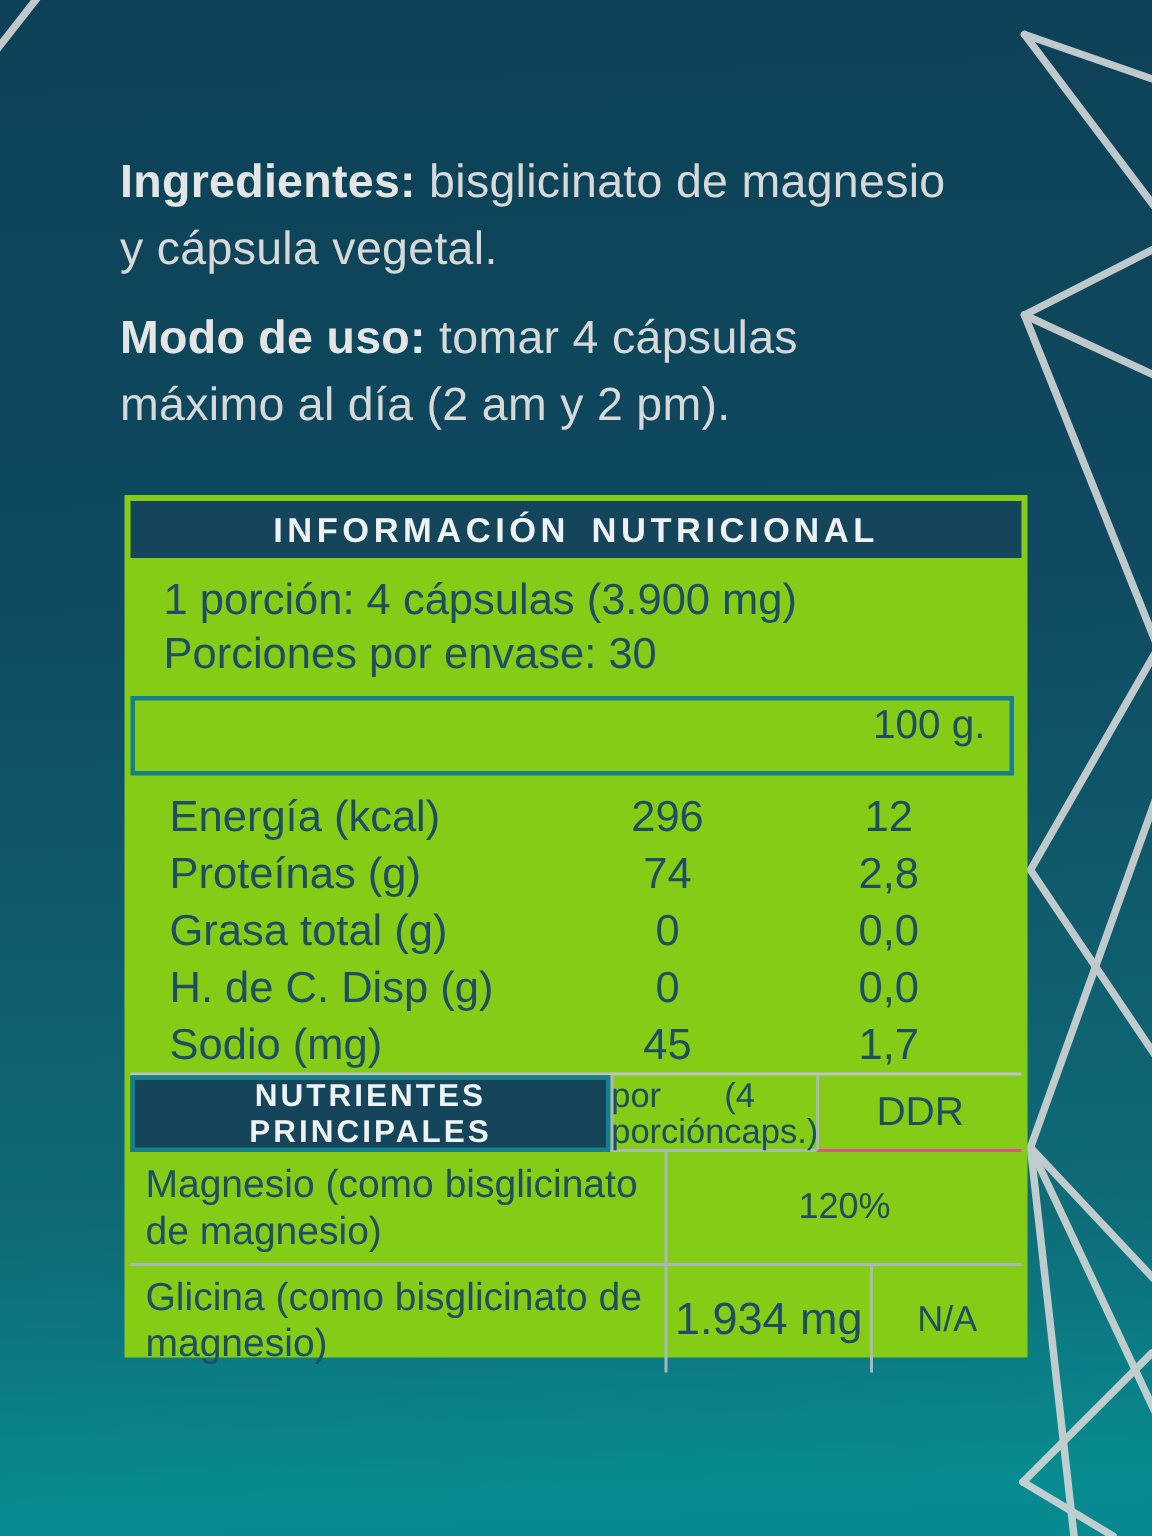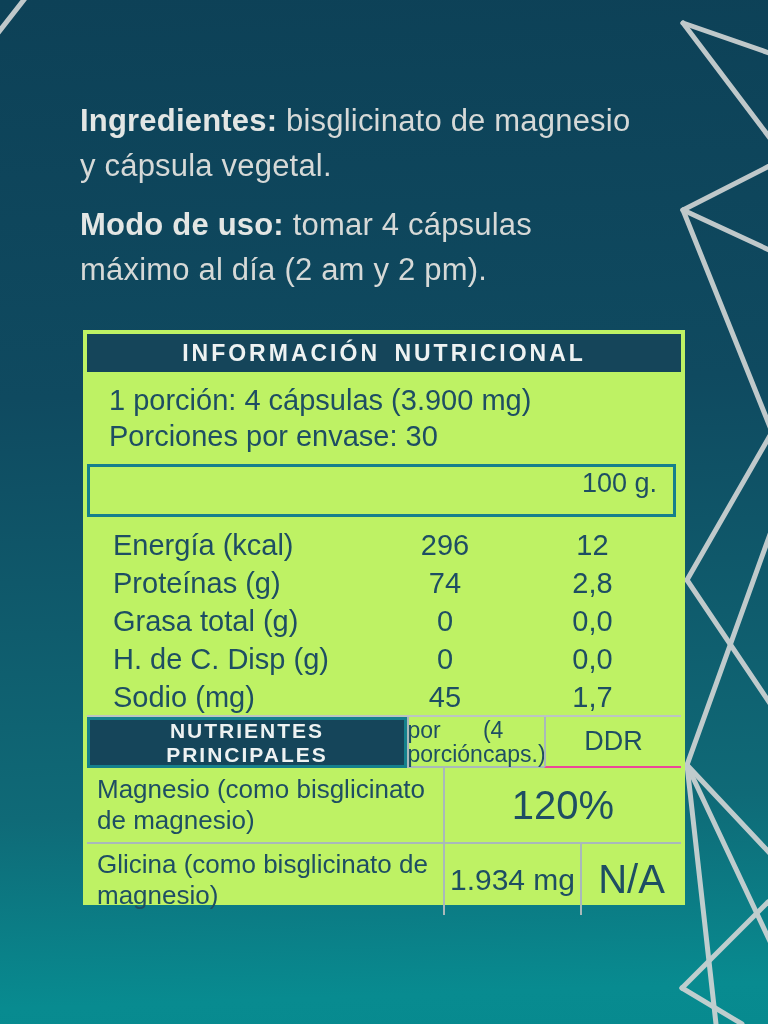--- a/index.html
+++ b/index.html
@@ -12,21 +12,21 @@
   .content{position:absolute;inset:0;z-index:1;}
 
   
   .intro{position:absolute;left:80px;top:98px;width:562px;color:#d6d9d7;}
   .intro p{margin:0 0 14px 0;font-size:31px;line-height:45px;font-weight:400;letter-spacing:0.2px;}
   .intro b{font-weight:700;color:#e3e6e4;}
 
   
   .panel{
     position:absolute;left:83px;top:330px;width:602px;height:575px;
-    background:#bef264;box-sizing:border-box;padding:4px;
+    background:#84cc16;box-sizing:border-box;padding:4px;
     color:#1e4e63;
   }
   .t-header{
     background:#15455a;color:#eef2f2;height:38px;line-height:38px;
     text-align:center;font-size:23px;font-weight:700;letter-spacing:3px;word-spacing:5px;
   }
   .serving{height:92px;box-sizing:border-box;padding:10px 20px 0 22px;font-size:29px;line-height:36px;}
 
   .col-head{display:flex;height:53px;box-sizing:border-box;}
   .col-head .strip{
@@ -67,21 +67,21 @@
   .np-row .nm{
     width:356px;box-sizing:border-box;padding:0 10px 0 10px;
     display:flex;align-items:center;font-size:26px;line-height:31px;
   }
   .np-row .amt{
     width:137px;box-sizing:border-box;border-left:2px solid #a9b9ba;
     display:flex;align-items:center;justify-content:center;font-size:30px;
   }
   .np-row .ddr{
     flex:1;box-sizing:border-box;border-left:2px solid #a9b9ba;
-    display:flex;align-items:center;justify-content:center;font-size:40px;
+    display:flex;align-items:center;justify-content:center;font-size:24px;
   }
 </style>
 </head>
 <body>
 
 <svg class="pattern" width="768" height="1024" viewBox="0 0 768 1024" aria-hidden="true">
   <g stroke="#cfd4d4" stroke-width="5" stroke-linecap="round" opacity="0.92" fill="none">
     <path d="M -6 38 L 30 -8"></path>
     <path d="M 683 23 L 795 62"></path>
     <path d="M 683 23 L 785 158"></path>

